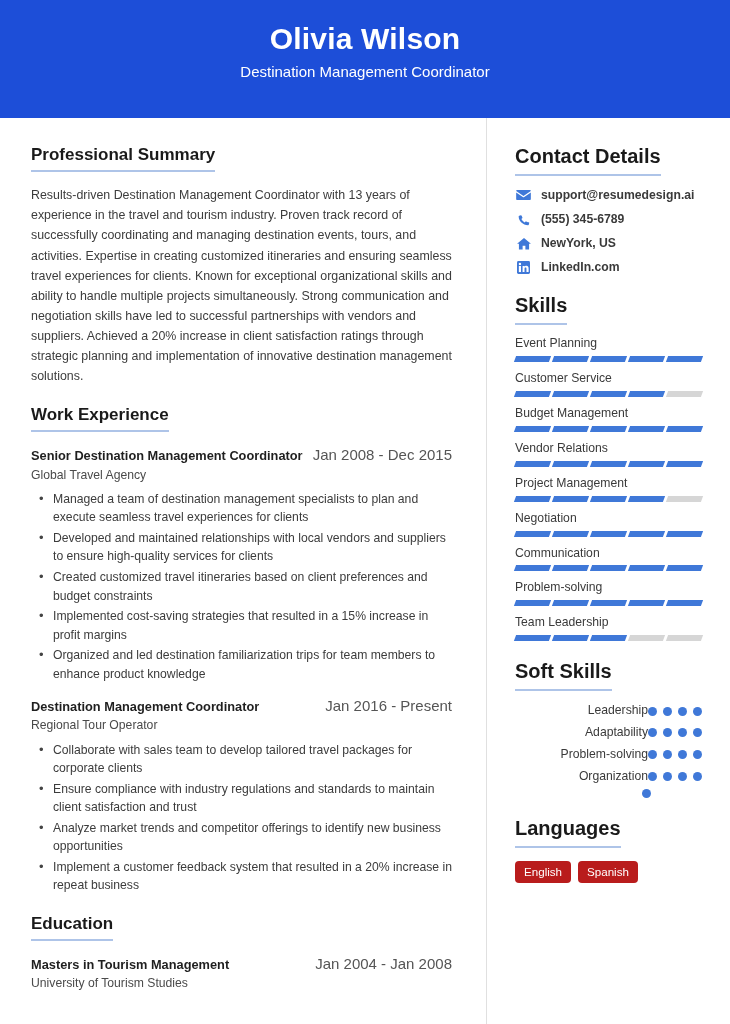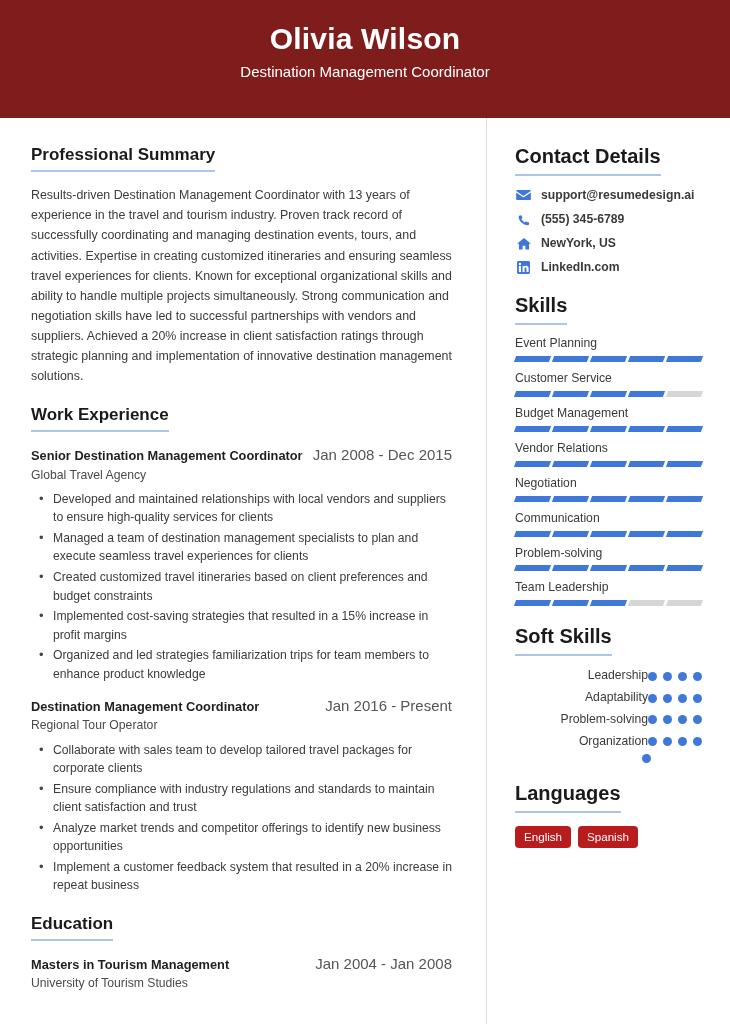--- a/index.html
+++ b/index.html
@@ -8,21 +8,21 @@
     height: 1024px;
     background: #ffffff;
     font-family: "Liberation Sans", sans-serif;
     overflow: hidden;
   }
   .page { width: 730px; height: 1024px; position: relative; background:#fff; }
 
   
   .header {
     height: 118px;
-    background: #7f1d1d;
+    background: #1d4ed8;
     display: flex;
     flex-direction: column;
     align-items: center;
     justify-content: center;
     padding-bottom: 16px;
   }
   .header-name {
     color: #ffffff;
     font-size: 30px;
     font-weight: bold;
@@ -230,25 +230,25 @@
       <div class="sec">
         <div class="sec-head">Work Experience</div>
         <div class="sec-body" id="experience-container">
             <div class="entry">
               <div class="entry-top">
                 <div class="entry-role">Senior Destination Management Coordinator</div>
                 <div class="entry-dates">Jan 2008 - Dec 2015</div>
               </div>
               <div class="entry-org">Global Travel Agency</div>
               <ul class="bullets">
+                <li>Managed a team of destination management specialists to plan and execute seamless travel experiences for clients</li>
                 <li>Developed and maintained relationships with local vendors and suppliers to ensure high-quality services for clients</li>
-                <li>Managed a team of destination management specialists to plan and execute seamless travel experiences for clients</li>
                 <li>Created customized travel itineraries based on client preferences and budget constraints</li>
                 <li>Implemented cost-saving strategies that resulted in a 15% increase in profit margins</li>
-                <li>Organized and led strategies familiarization trips for team members to enhance product knowledge</li>
+                <li>Organized and led destination familiarization trips for team members to enhance product knowledge</li>
               </ul>
             </div>
             <div class="entry">
               <div class="entry-top">
                 <div class="entry-role">Destination Management Coordinator</div>
                 <div class="entry-dates">Jan 2016 - Present</div>
               </div>
               <div class="entry-org">Regional Tour Operator</div>
               <ul class="bullets">
                 <li>Collaborate with sales team to develop tailored travel packages for corporate clients</li>
@@ -355,20 +355,30 @@
               <div class="skill-label">Vendor Relations</div>
               <div class="skill-bar">
                 <div class="seg on"></div>
                 <div class="seg on"></div>
                 <div class="seg on"></div>
                 <div class="seg on"></div>
                 <div class="seg on"></div>
               </div>
             </div>
             <div class="skill-item">
+              <div class="skill-label">Project Management</div>
+              <div class="skill-bar">
+                <div class="seg on"></div>
+                <div class="seg on"></div>
+                <div class="seg on"></div>
+                <div class="seg on"></div>
+                <div class="seg"></div>
+              </div>
+            </div>
+            <div class="skill-item">
               <div class="skill-label">Negotiation</div>
               <div class="skill-bar">
                 <div class="seg on"></div>
                 <div class="seg on"></div>
                 <div class="seg on"></div>
                 <div class="seg on"></div>
                 <div class="seg on"></div>
               </div>
             </div>
             <div class="skill-item">

